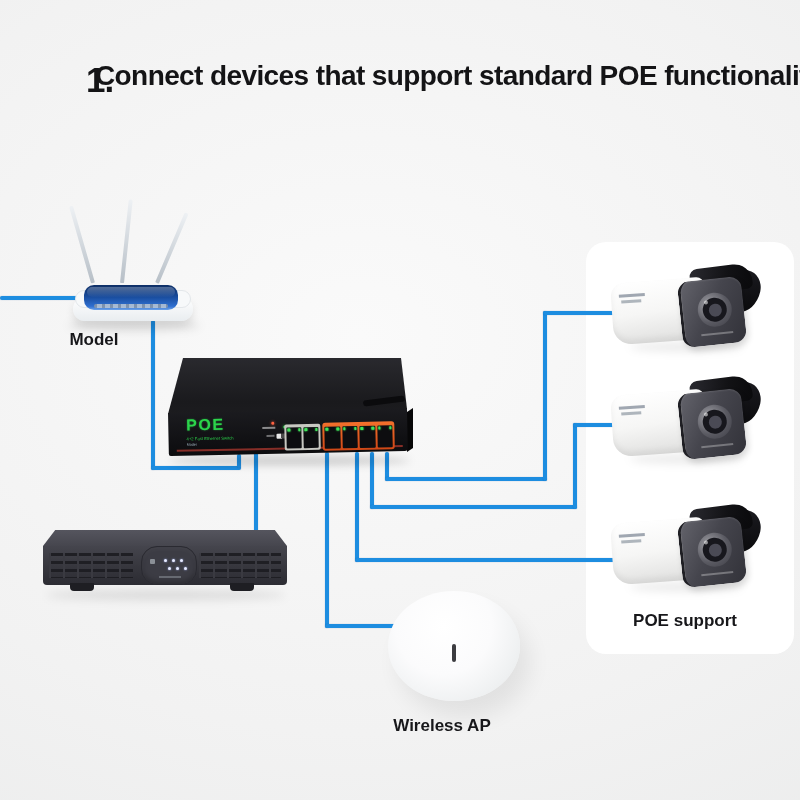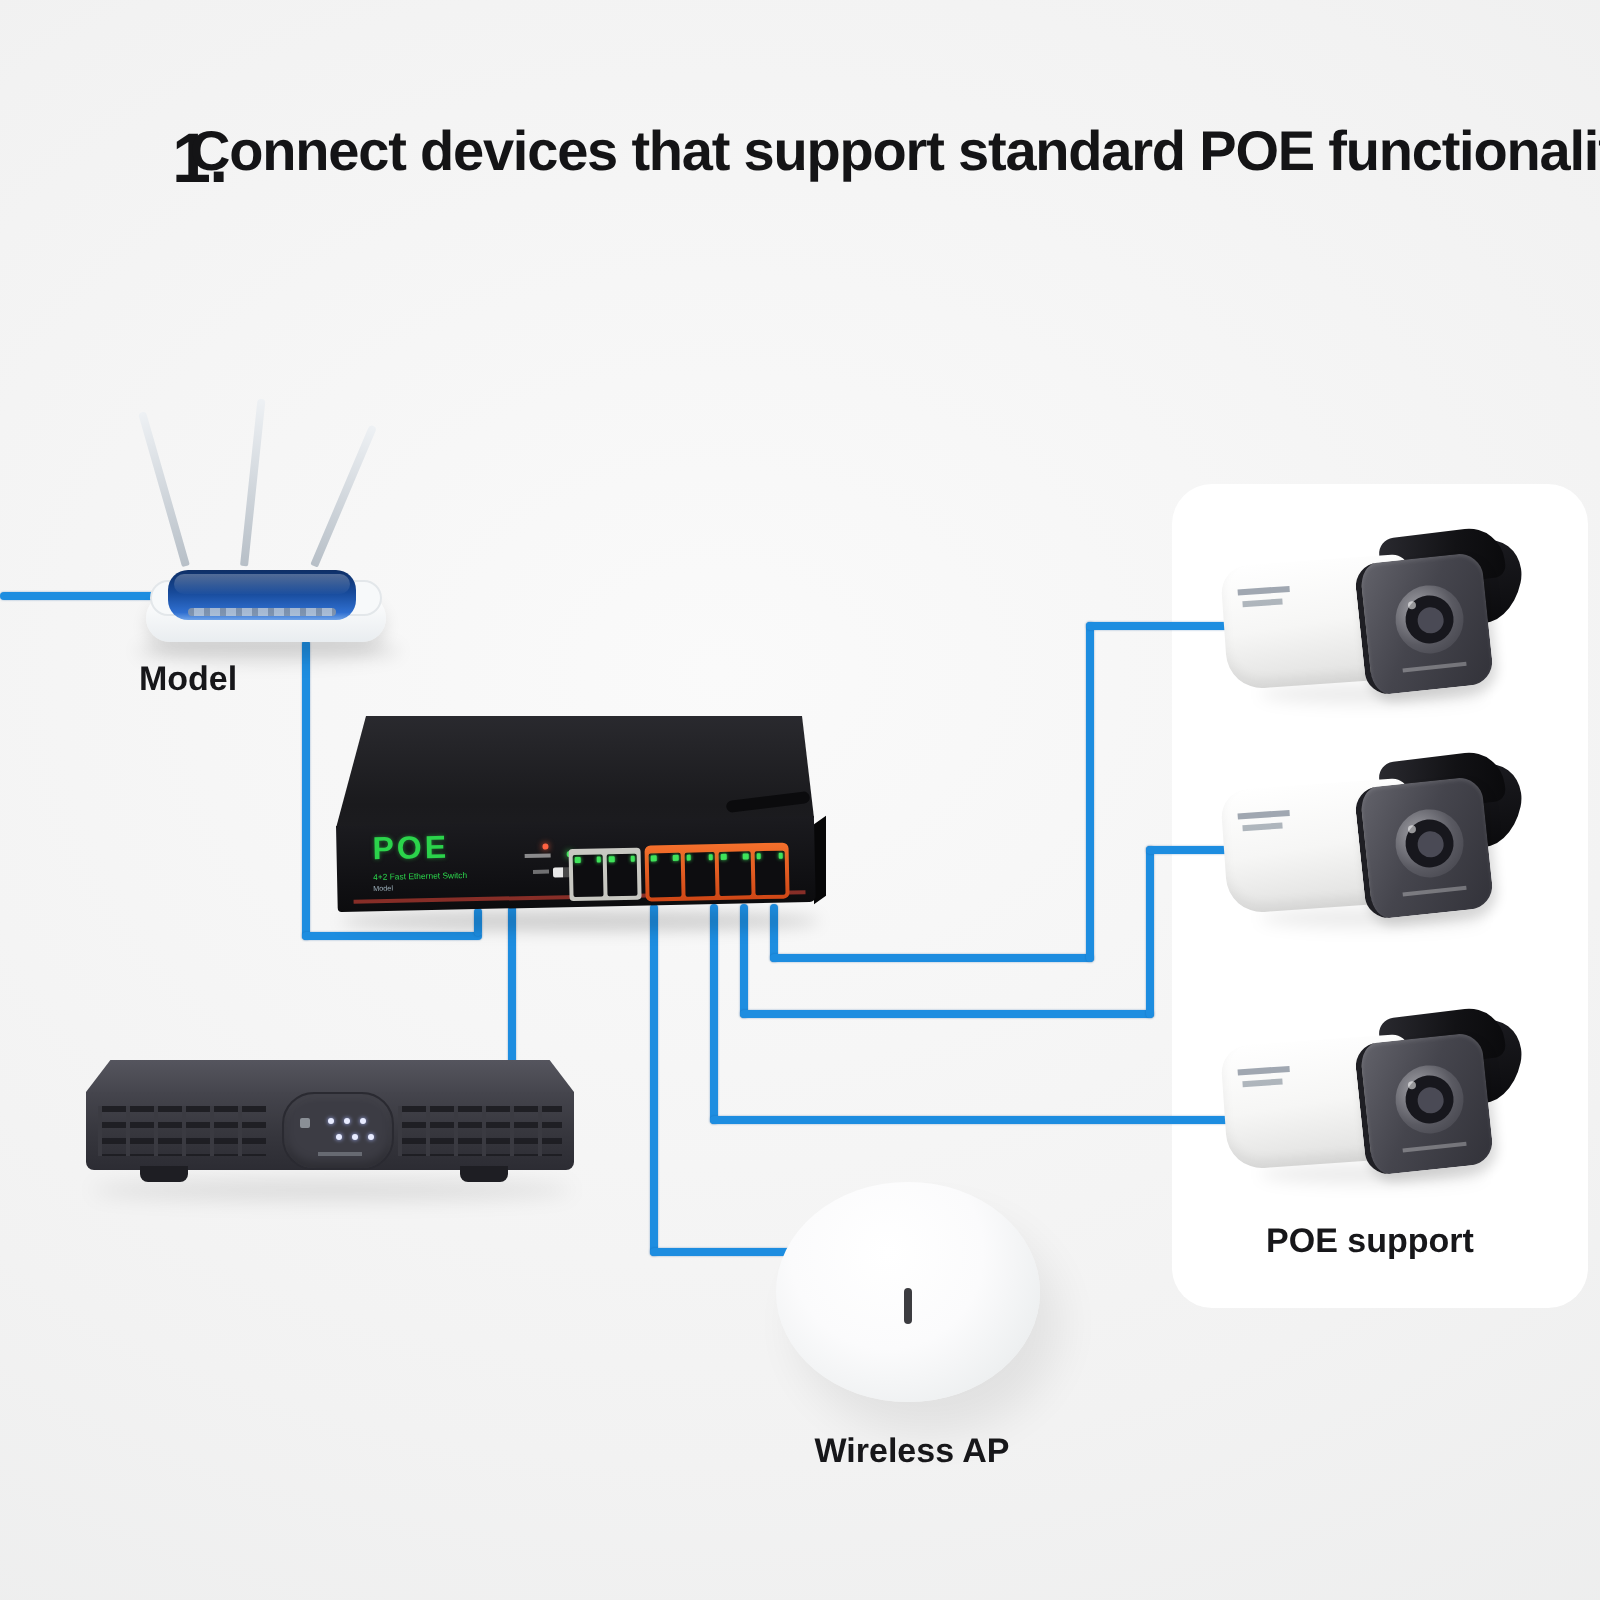--- a/index.html
+++ b/index.html
@@ -199,21 +199,21 @@
         <div class="nvr-dot" style="left:42px;top:20px"></div>
         <div class="nvr-text"></div>
       </div>
     </div>
     <div class="foot l"></div>
     <div class="foot r"></div>
   </div>
 
   <div class="ap-dome"></div>
   <div class="ap-tick"></div>
-  <div class="label" style="left:396px;top:716px;width:120px">Wireless AP</div>
+  <div class="label" style="left:382px;top:716px;width:120px">Wireless AP</div>
 
   <div class="camera" style="left:610px;top:264px">
     <div class="cam-shadow"></div>
     <div class="cam-hood-tail"></div>
     <div class="cam-hood"></div>
     <div class="cam-body">
       <div class="cam-mark1"></div>
       <div class="cam-mark2"></div>
     </div>
     <div class="cam-bezel">

